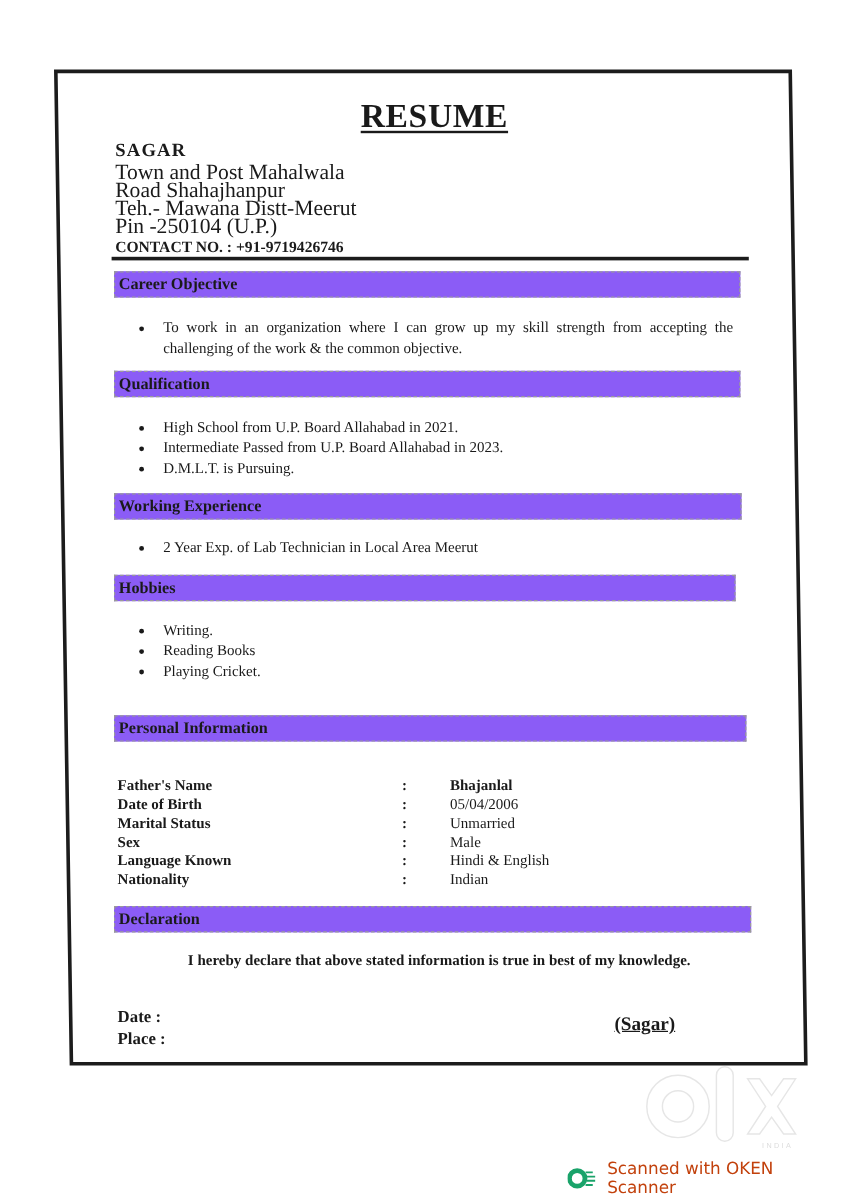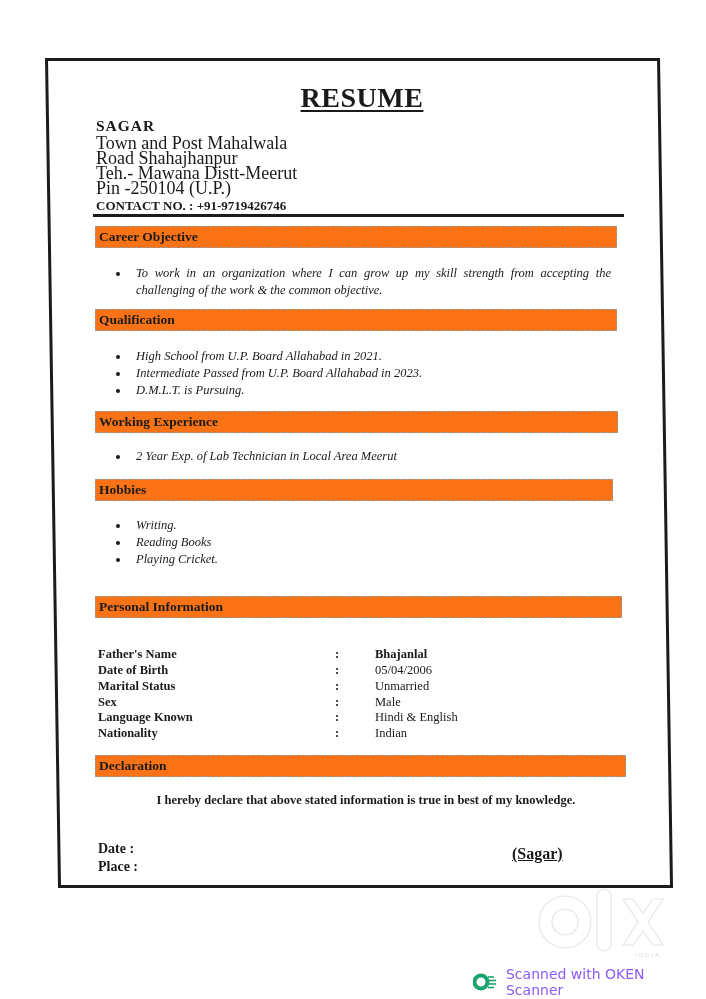--- a/index.html
+++ b/index.html
@@ -19,41 +19,41 @@
     left: 0; width: 706px; top: 82px; text-align: center;
     font-size: 28px; font-weight: bold; letter-spacing: 0.5px;
   }
   .title span { text-decoration: underline; text-decoration-thickness: 2px; text-underline-offset: 3px; padding-left: 2px; margin-left: 16px; }
   .name { left: 96px; top: 117px; font-size: 15.5px; font-weight: bold; letter-spacing: 1px; }
   .addr { left: 96px; font-size: 18px; line-height: 15.5px; }
   .contact { left: 96px; top: 198px; font-size: 13px; font-weight: bold; }
   .rule { left: 93px; top: 214px; width: 531px; height: 3px; background: #1c1c1c; }
   .sec-box {
     position: absolute; border: 1px dashed #9a9a9a; box-sizing: border-box;
-    height: 22px; background: #f97316;
+    height: 22px; background: #8b5cf6;
   }
   .sec-label {
     position: absolute; left: 3px; top: 2px; font-size: 13.5px; font-weight: bold; white-space: nowrap;
   }
-  ul.blist { position: absolute; margin: 0; padding: 0; list-style: none; font-size: 12.5px; font-style: italic; }
+  ul.blist { position: absolute; margin: 0; padding: 0; list-style: none; font-size: 12.5px; }
   ul.blist li { position: relative; padding-left: 22px; line-height: 17px; }
   ul.blist li::before {
     content: ""; position: absolute; left: 2px; top: 7px; width: 4px; height: 4px;
     border-radius: 50%; background: #1a1a1a;
   }
   .info-row { position: absolute; left: 98px; font-size: 12.5px; height: 16px; width: 420px; }
   .info-row .k { position: absolute; left: 0; font-weight: bold; }
   .info-row .c { position: absolute; left: 237px; font-weight: bold; }
   .info-row .v { position: absolute; left: 277px; }
   .info-row .v.bold { font-weight: bold; }
   .decl { left: 0; width: 706px; top: 793px; text-align: center; font-size: 12.5px; font-weight: bold; padding-left: 26px; box-sizing: border-box; }
   .foot-l { left: 98px; font-size: 14px; font-weight: bold; }
   .sig { left: 512px; top: 845px; font-size: 16px; font-weight: bold; text-decoration: underline; }
   .watermark { left: 535px; top: 885px; width: 140px; height: 75px; }
-  .scanner { left: 473px; top: 966px; font-family: "DejaVu Sans", "Liberation Sans", sans-serif; font-size: 14px; color: #8b5cf6; display: flex; align-items: center; gap: 9px; }
+  .scanner { left: 473px; top: 966px; font-family: "DejaVu Sans", "Liberation Sans", sans-serif; font-size: 14px; color: #c2410c; display: flex; align-items: center; gap: 9px; }
 </style>
 </head>
 <body>
 
 <div class="frame"></div>
 
 <div class="abs title"><span>RESUME</span></div>
 
 <div class="abs name">SAGAR</div>
 <div class="abs addr" style="top:136px">Town and Post Mahalwala</div>

